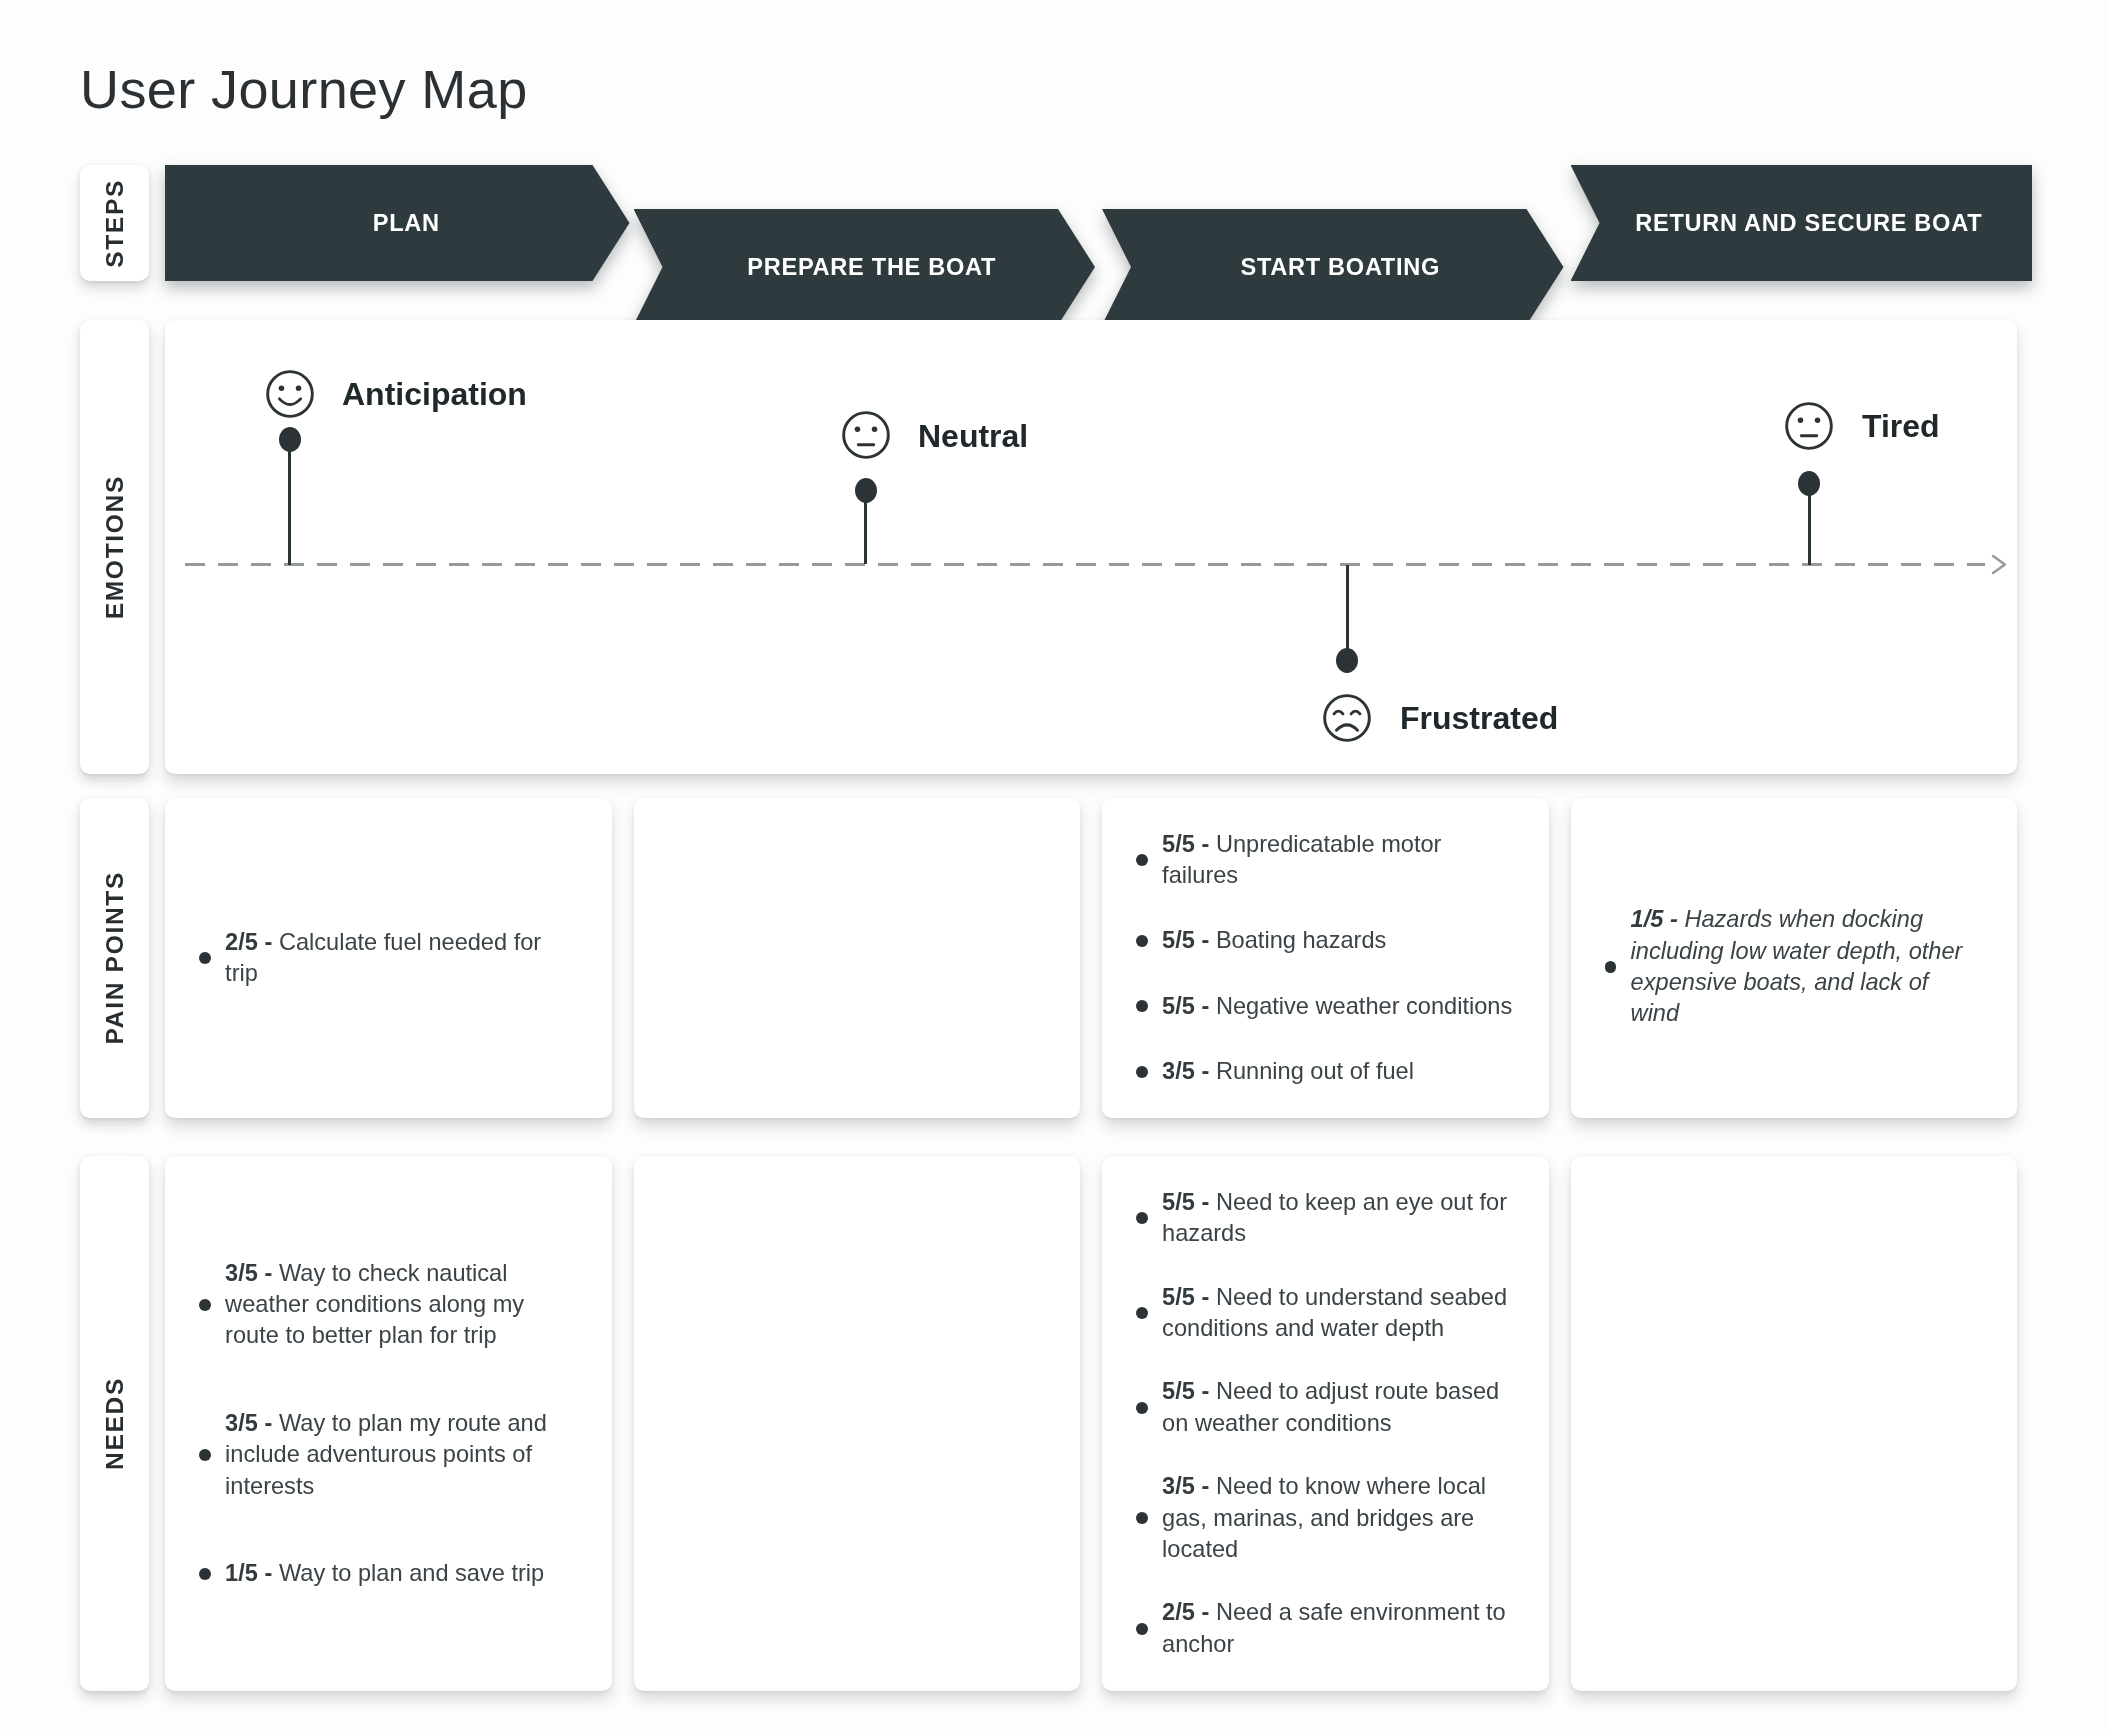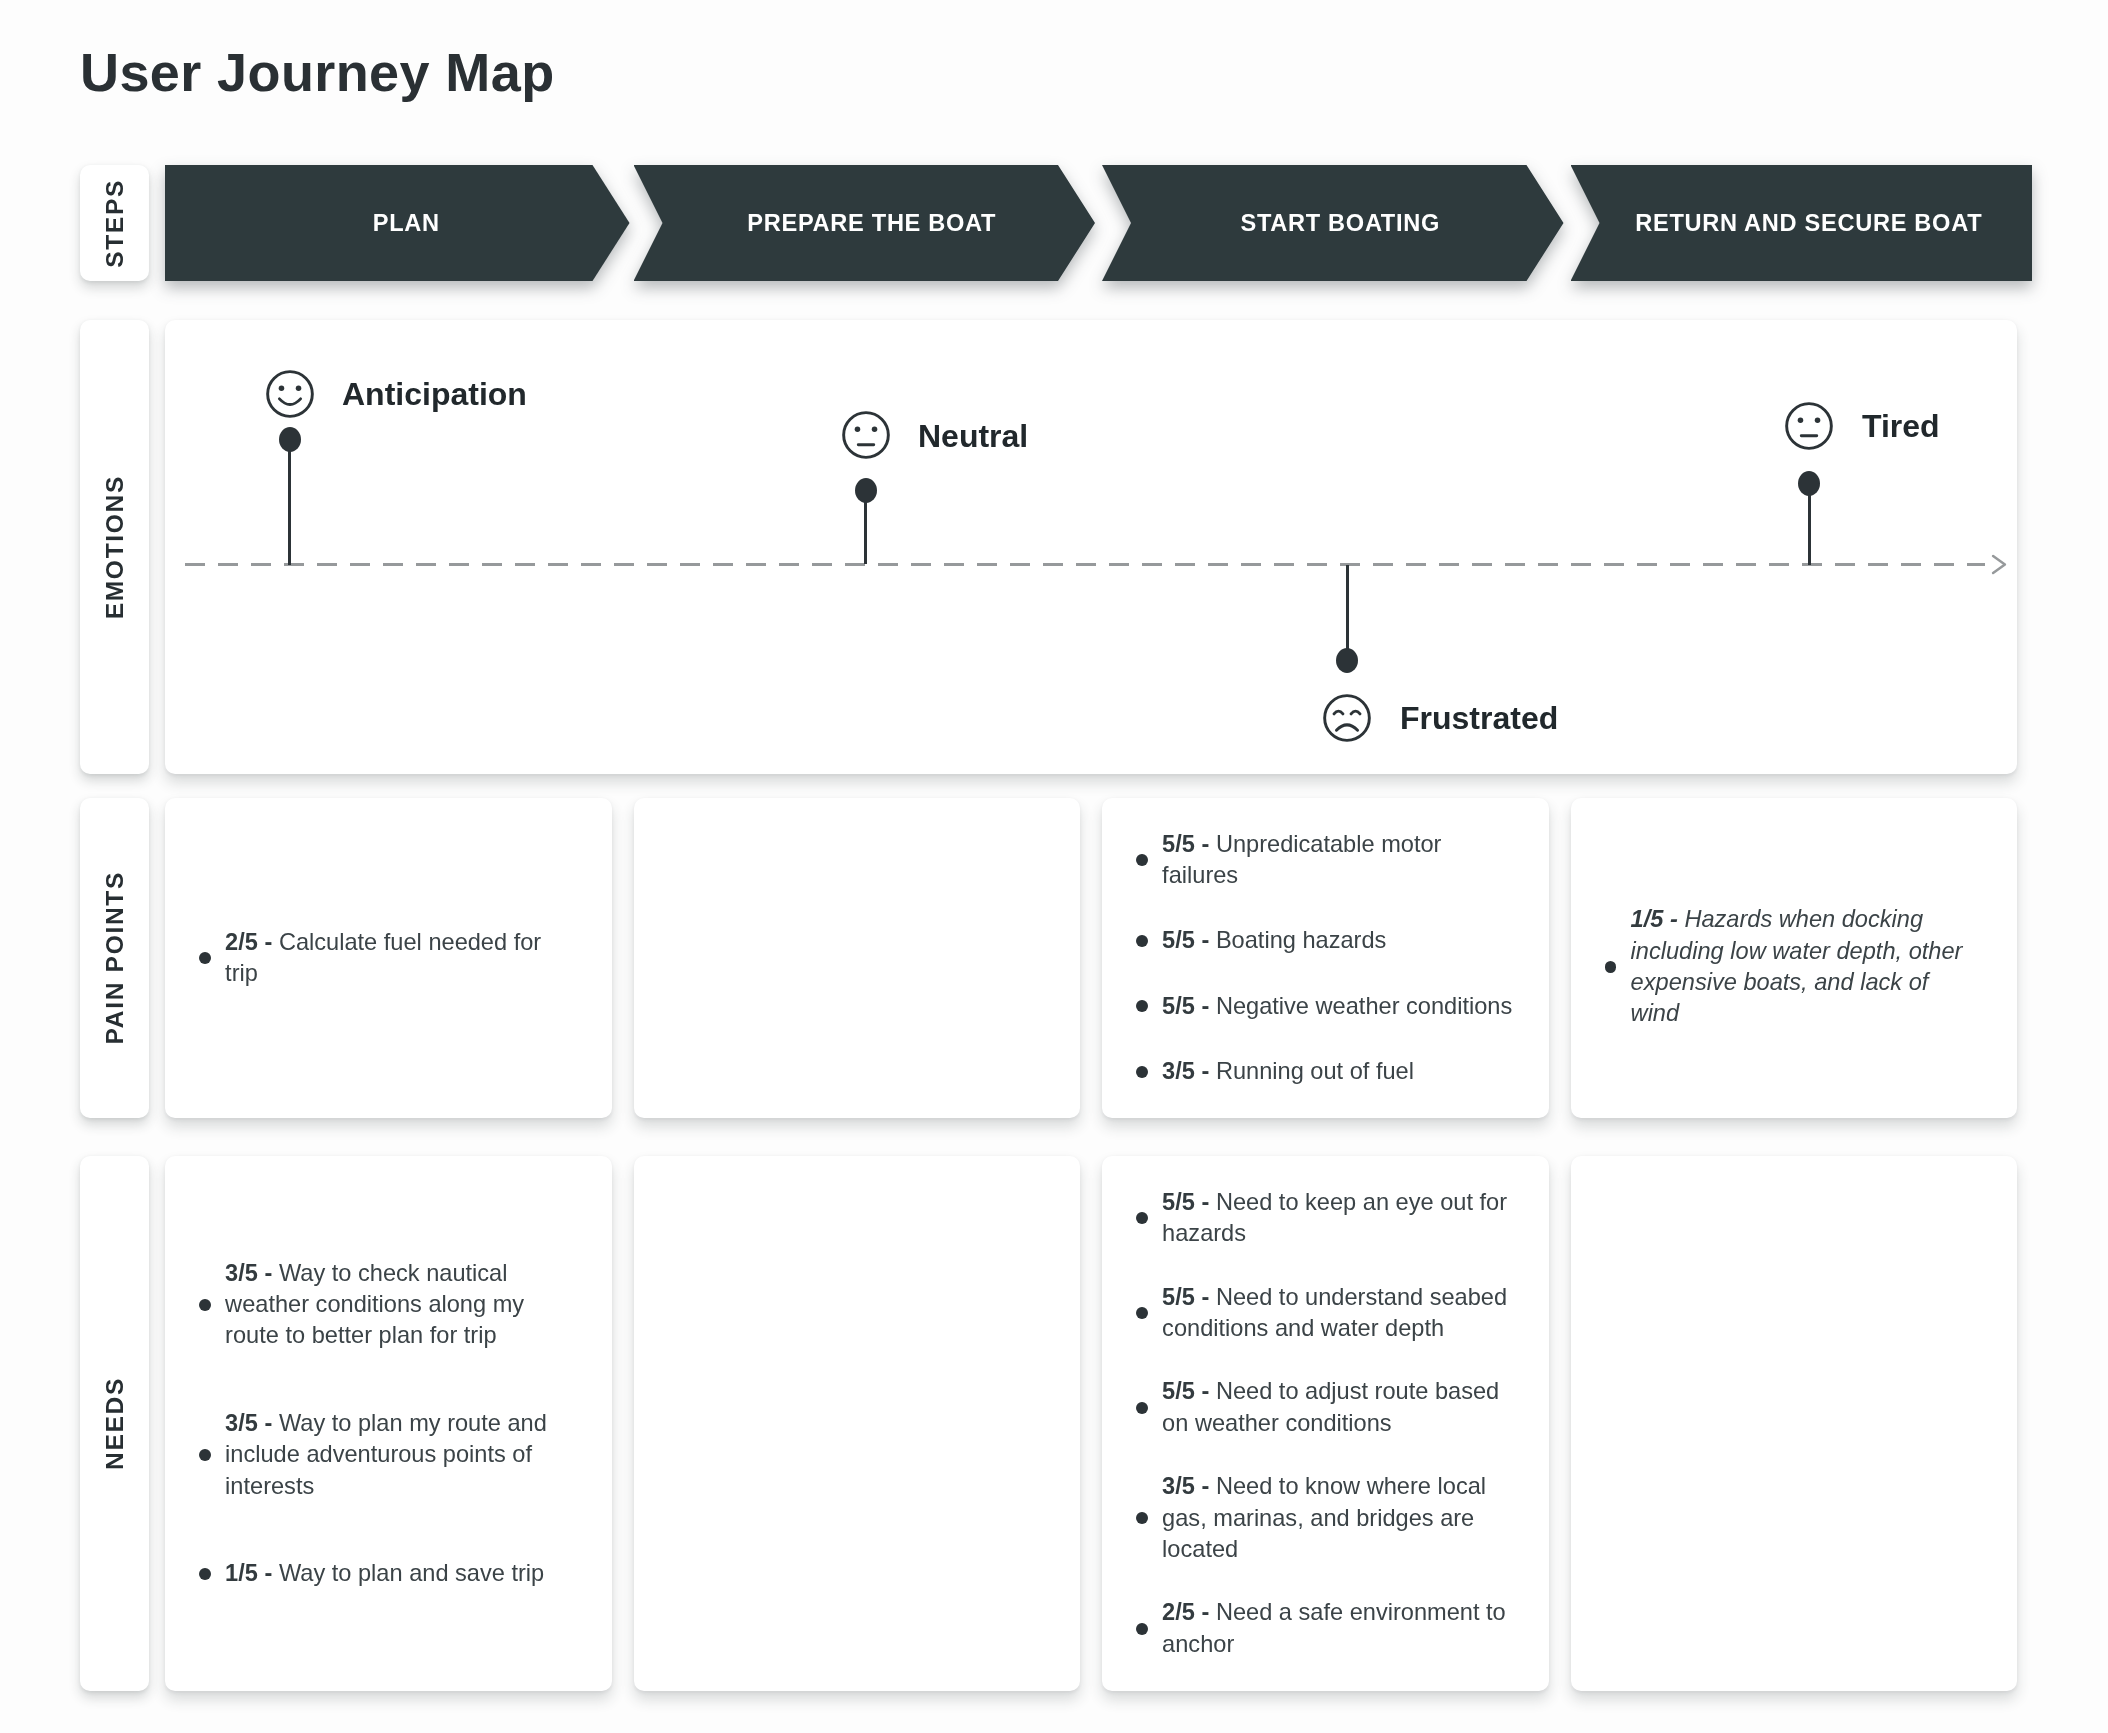--- a/index.html
+++ b/index.html
@@ -3,22 +3,22 @@
 <meta charset="utf-8">
 <style>
   html,body{margin:0;padding:0;background:#fdfdfd;}
   .canvas{
     position:relative;width:2108px;height:1734px;overflow:hidden;
     background:#fdfdfd;
     font-family:"Liberation Sans","DejaVu Sans",sans-serif;
     color:#3b4347;
   }
   .page-title{
-    position:absolute;left:80px;top:5px;
-    font-size:54px;font-weight:bold;color:#2a3034;letter-spacing:0.4px;
+    position:absolute;left:80px;top:22px;
+    font-size:54px;font-weight:normal;color:#2a3034;letter-spacing:0.4px;
   }
   
   .row-tab{
     position:absolute;left:80px;width:69px;background:#fff;border-radius:10px;
     box-shadow:0 6.7px 11.8px rgba(40,48,52,.18),0 1.7px 3.4px rgba(40,48,52,.08);
     display:flex;align-items:center;justify-content:center;
   }
   .row-tab span{
     writing-mode:vertical-rl;transform:rotate(180deg);
     font-size:24.5px;font-weight:bold;color:#272e32;letter-spacing:1.7px;white-space:nowrap;
@@ -28,21 +28,21 @@
     position:absolute;left:165px;top:165px;width:1852px;height:116px;
     display:grid;grid-template-columns:repeat(4,1fr);gap:22px;
   }
   .arrow-wrap{filter:drop-shadow(0 7.6px 7.6px rgba(35,45,50,.32));}
   .arrow{
     width:100%;height:116px;background:#2e3a3d;
     display:flex;align-items:center;justify-content:center;
     color:#fff;font-size:23.6px;font-weight:bold;letter-spacing:0.7px;white-space:nowrap;
   }
   .arrow-first{clip-path:polygon(0 0,calc(100% - 37px) 0,100% 50%,calc(100% - 37px) 100%,0 100%);padding-left:18px;}
-  .arrow-mid{clip-path:polygon(0 0,calc(100% - 37px) 0,100% 50%,calc(100% - 37px) 100%,0 100%,29px 50%);padding-left:15px;}
+  .arrow-mid{clip-path:polygon(0 0,calc(100% - 37px) 0,100% 50%,calc(100% - 37px) 100%,0 100%,29px 50%);padding-left:15px;margin-top:44px;}
   .arrow-last{clip-path:polygon(0 0,100% 0,100% 100%,0 100%,29px 50%);padding-left:15px;}
   
   .emotions-card{
     position:absolute;left:165px;top:320px;width:1852px;height:454px;
     background:#fff;border-radius:10px;
     box-shadow:0 8.4px 13.5px rgba(40,48,52,.16),0 1.7px 3.4px rgba(40,48,52,.07);
   }
   .dash-line{
     position:absolute;left:20px;right:32px;top:243px;height:3.4px;
     background:repeating-linear-gradient(90deg,#96999b 0 20px,transparent 20px 33px);

